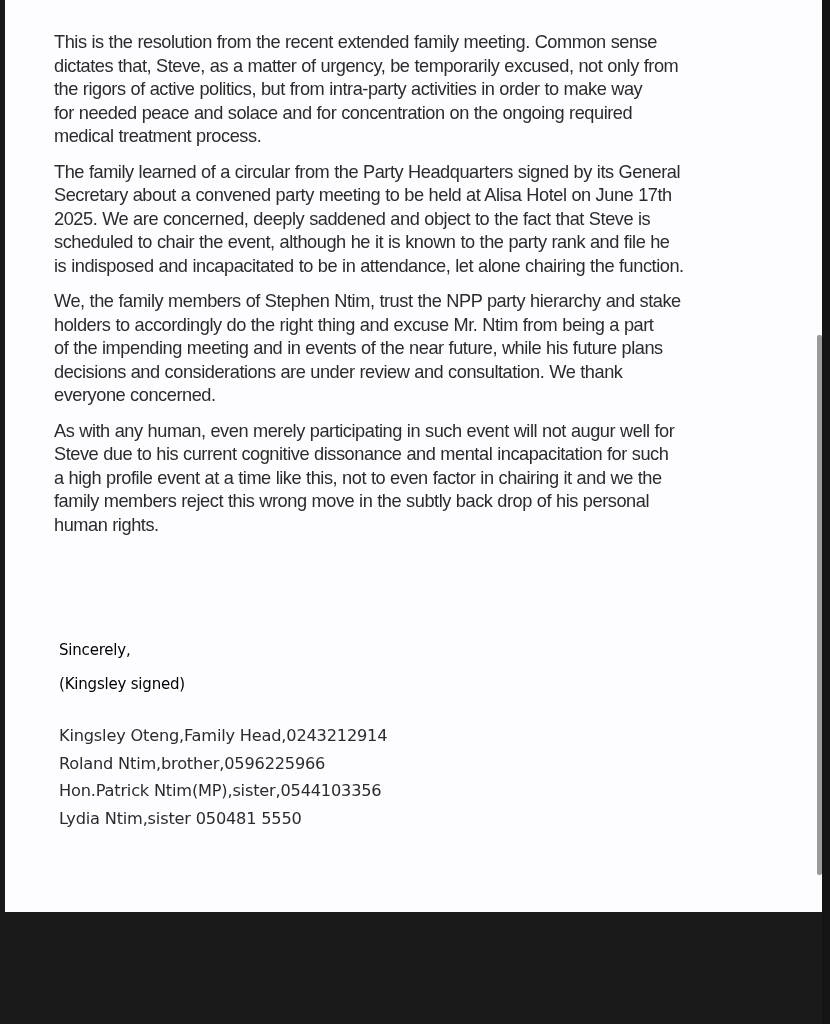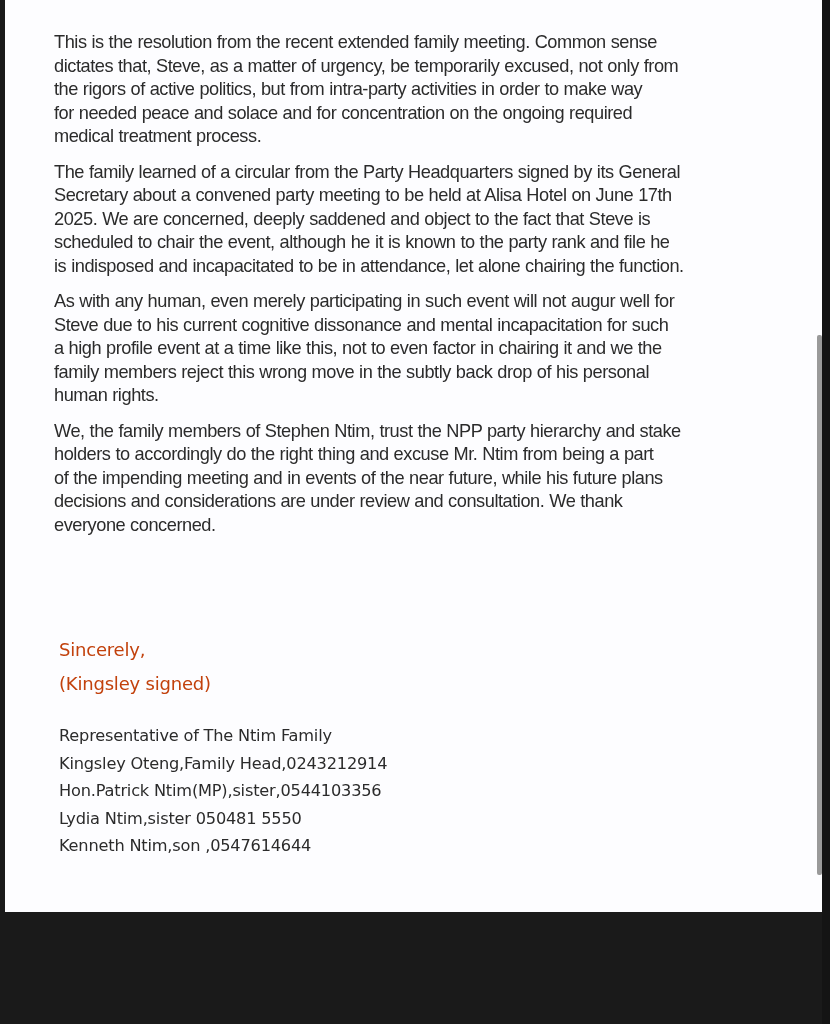--- a/index.html
+++ b/index.html
@@ -50,22 +50,22 @@
     }
     .body-text p {
       margin: 0 0 12px 0;
       white-space: pre-line;
     }
     .closing {
       position: absolute;
       left: 54px;
       top: 638px;
       font-family: "DejaVu Sans", sans-serif;
-      font-size: 18px;
-      color: #c2410c;
+      font-size: 15px;
+      color: #000000;
       letter-spacing: -0.2px;
     }
     .closing .line {
       height: 34px;
       line-height: 24px;
     }
     .signatories {
       position: absolute;
       left: 54px;
       top: 722px;
@@ -87,40 +87,39 @@
     <p>This is the resolution from the recent extended family meeting. Common sense
 dictates that, Steve, as a matter of urgency, be temporarily excused, not only from
 the rigors of active politics, but from intra-party activities in order to make way
 for needed peace and solace and for concentration on the ongoing required
 medical treatment process.</p>
     <p>The family learned of a circular from the Party Headquarters signed by its General
 Secretary about a convened party meeting to be held at Alisa Hotel on June 17th
 2025. We are concerned, deeply saddened and object to the fact that Steve is
 scheduled to chair the event, although he it is known to the party rank and file he
 is indisposed and incapacitated to be in attendance, let alone chairing the function.</p>
+    <p>We, the family members of Stephen  Ntim, trust the NPP party hierarchy and stake
+holders to accordingly do the right thing and excuse Mr. Ntim from being a part
+of the impending meeting and in events of the near future, while his future plans
+decisions and considerations are under review and consultation. We thank
+everyone concerned.</p>
     <p>As with any human, even merely participating in such event will not augur well for
 Steve due to his current cognitive dissonance and mental incapacitation for such
 a high profile event at a time like this, not to even factor in chairing it and we the
 family members reject this wrong move in the subtly back drop of his personal
 human rights.</p>
-    <p>We, the family members of Stephen  Ntim, trust the NPP party hierarchy and stake
-holders to accordingly do the right thing and excuse Mr. Ntim from being a part
-of the impending meeting and in events of the near future, while his future plans
-decisions and considerations are under review and consultation. We thank
-everyone concerned.</p>
   </div>
 
   <div class="closing">
     <div class="line">Sincerely,</div>
     <div class="line">(Kingsley signed)</div>
   </div>
 
   <div class="signatories">
-    <div class="line">Representative of The Ntim Family</div>
     <div class="line">Kingsley Oteng,Family Head,0243212914</div>
+    <div class="line">Roland Ntim,brother,0596225966</div>
     <div class="line">Hon.Patrick Ntim(MP),sister,0544103356</div>
     <div class="line">Lydia Ntim,sister 050481 5550</div>
-    <div class="line">Kenneth Ntim,son ,0547614644</div>
   </div>
 </div>
 
 <div class="scrollbar-thumb"></div>
 <div class="edge-right"></div>
 
 </body></html>

